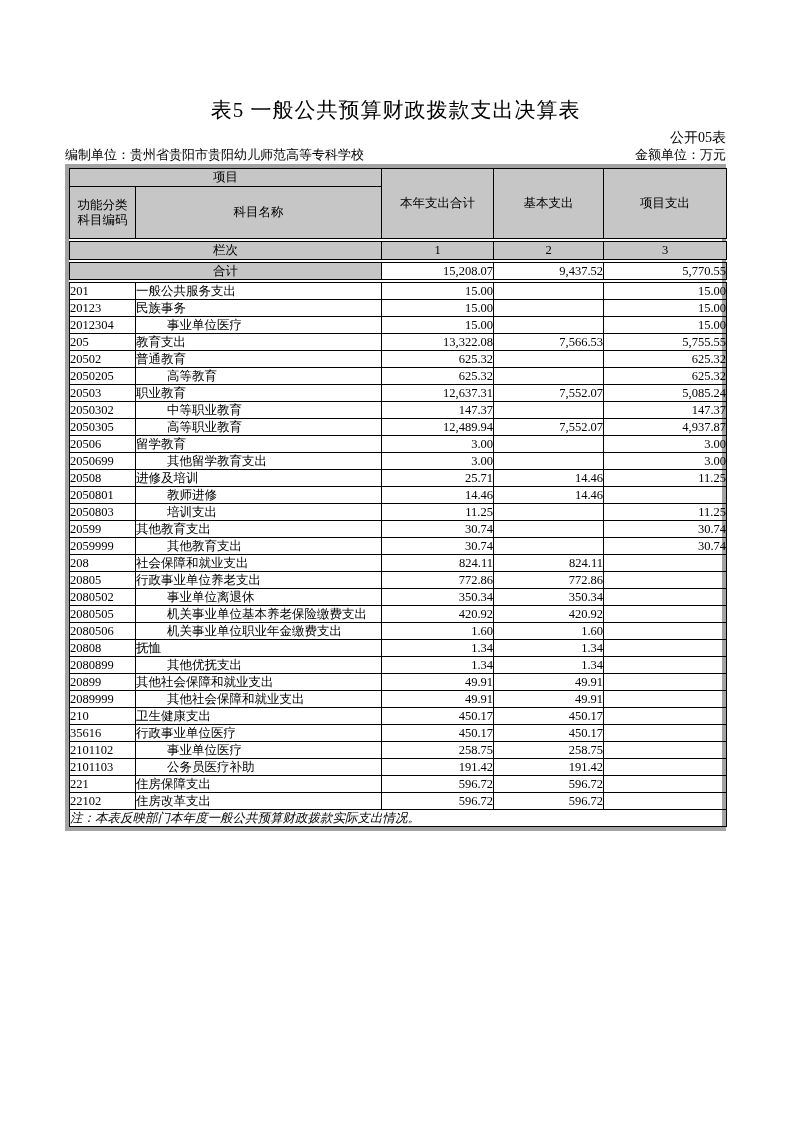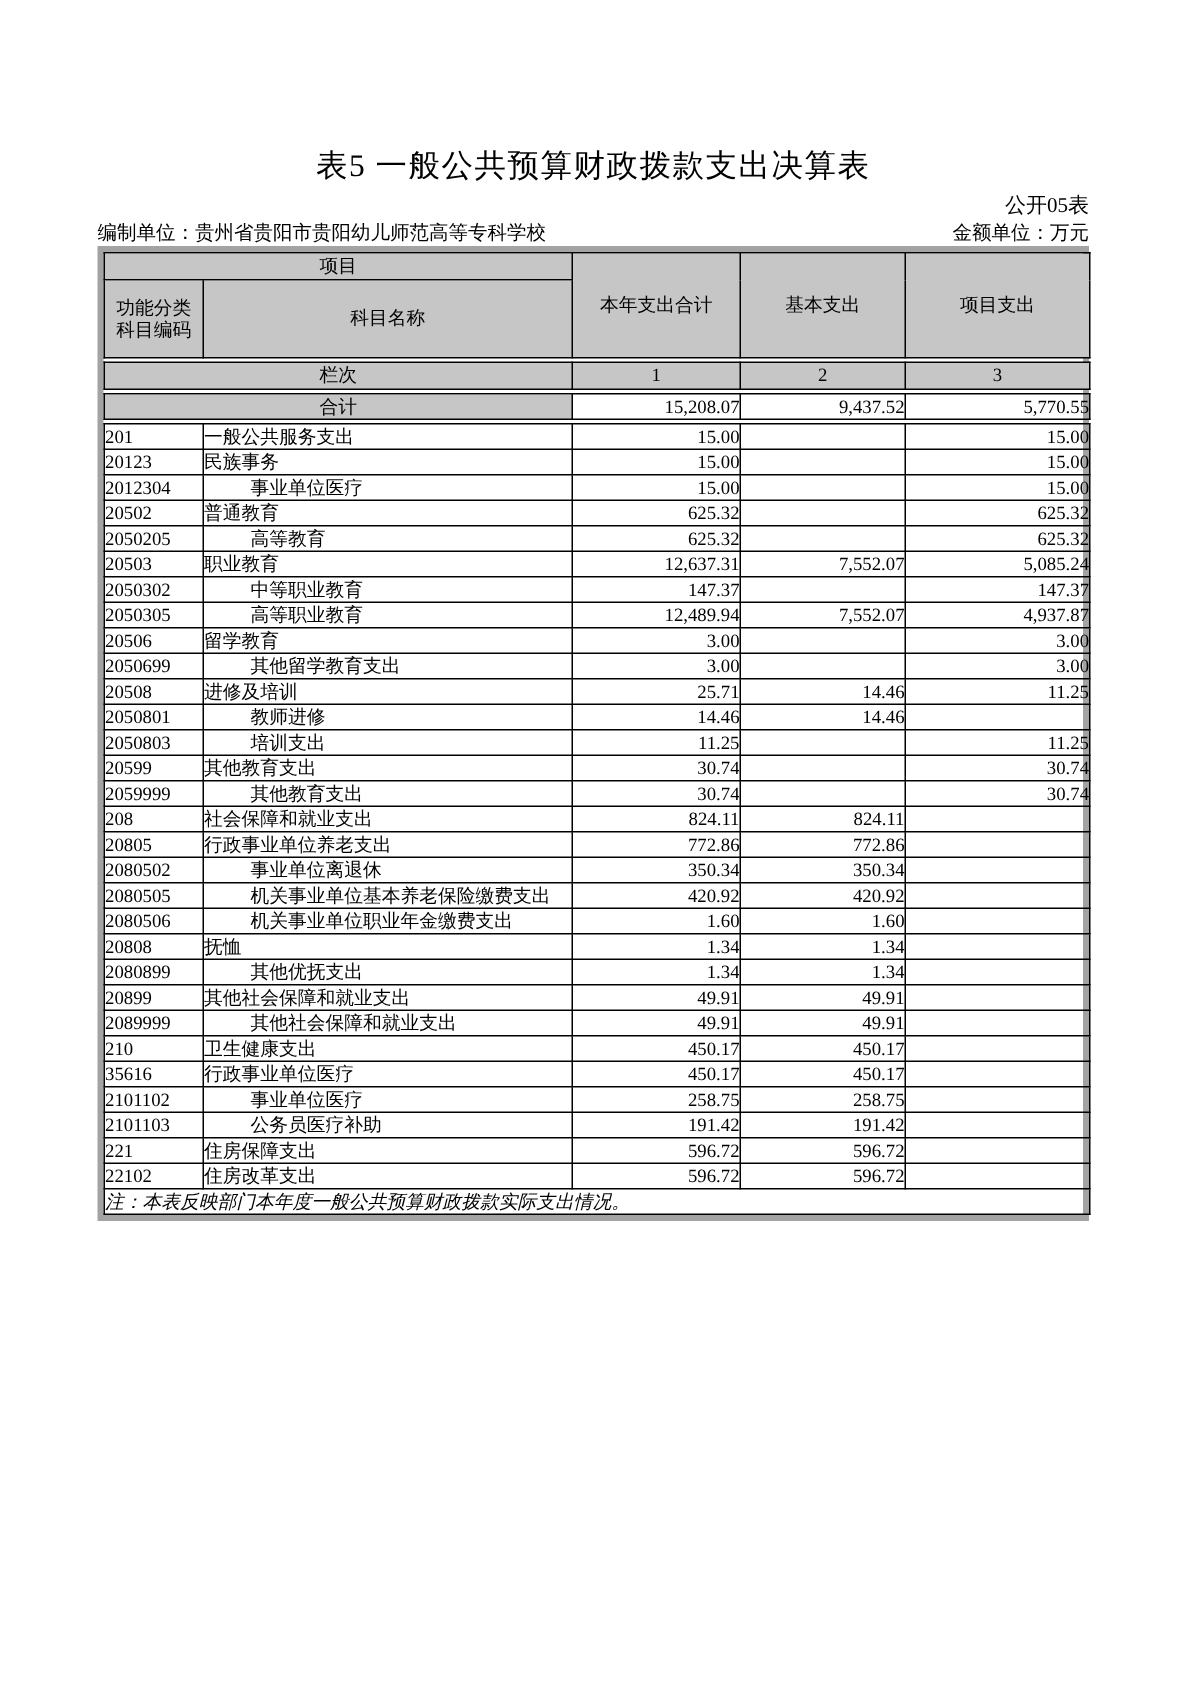--- a/index.html
+++ b/index.html
@@ -154,20 +154,27 @@
               <td class="num">15.00</td>
             </tr>
             <tr>
               <td class="code">2012304</td>
               <td class="name indent">事业单位医疗</td>
               <td class="num">15.00</td>
               <td class="num"></td>
               <td class="num">15.00</td>
             </tr>
             <tr>
+              <td class="code">205</td>
+              <td class="name">教育支出</td>
+              <td class="num">13,322.08</td>
+              <td class="num">7,566.53</td>
+              <td class="num">5,755.55</td>
+            </tr>
+            <tr>
               <td class="code">20502</td>
               <td class="name">普通教育</td>
               <td class="num">625.32</td>
               <td class="num"></td>
               <td class="num">625.32</td>
             </tr>
             <tr>
               <td class="code">2050205</td>
               <td class="name indent">高等教育</td>
               <td class="num">625.32</td>

